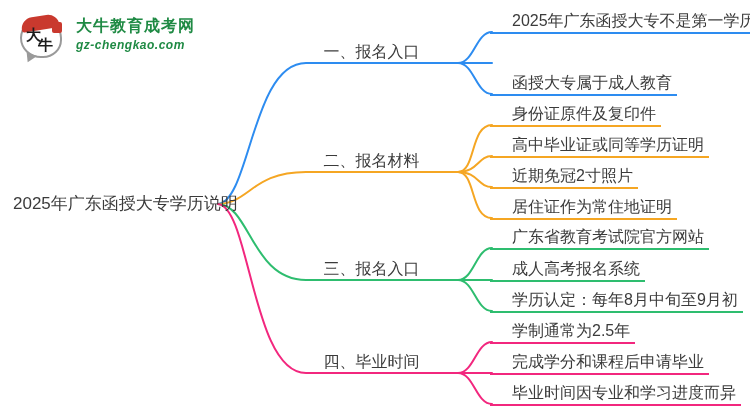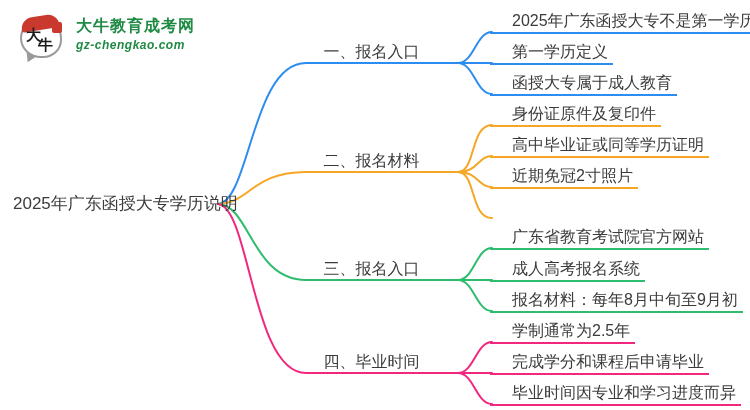--- a/index.html
+++ b/index.html
@@ -124,28 +124,28 @@
   </div>
 
   <div class="root-node">2025年广东函授大专学历说明</div>
 
   <div class="branch-label" style="top:42px">一、报名入口</div>
   <div class="branch-label" style="top:151px">二、报名材料</div>
   <div class="branch-label" style="top:259px">三、报名入口</div>
   <div class="branch-label" style="top:352px">四、毕业时间</div>
 
   <div class="leaf b-blue" style="top:11px">2025年广东函授大专不是第一学历</div>
-  <div class="leaf b-blue" style="top:42px">第一学历定义</div>
   <div class="leaf b-blue" style="top:73px">函授大专属于成人教育</div>
 
   <div class="leaf b-orange" style="top:104px">身份证原件及复印件</div>
   <div class="leaf b-orange" style="top:135px">高中毕业证或同等学历证明</div>
   <div class="leaf b-orange" style="top:166px">近期免冠2寸照片</div>
+  <div class="leaf b-orange" style="top:197px">居住证作为常住地证明</div>
 
   <div class="leaf b-green" style="top:227px">广东省教育考试院官方网站</div>
   <div class="leaf b-green" style="top:259px">成人高考报名系统</div>
-  <div class="leaf b-green" style="top:290px">报名材料：每年8月中旬至9月初</div>
+  <div class="leaf b-green" style="top:290px">学历认定：每年8月中旬至9月初</div>
 
   <div class="leaf b-pink" style="top:321px">学制通常为2.5年</div>
   <div class="leaf b-pink" style="top:383px">毕业时间因专业和学习进度而异</div>
   <div class="leaf b-pink" style="top:352px">完成学分和课程后申请毕业</div>
 
 </div>
 
 </body></html>

